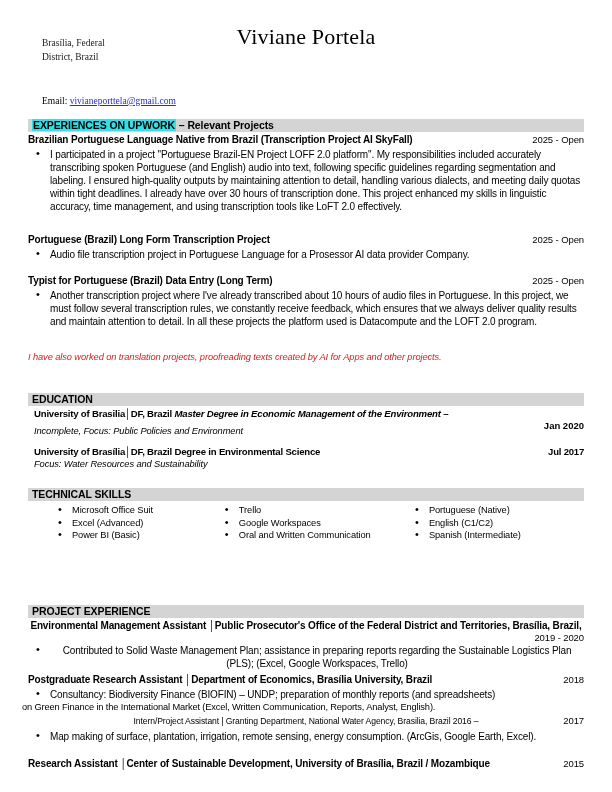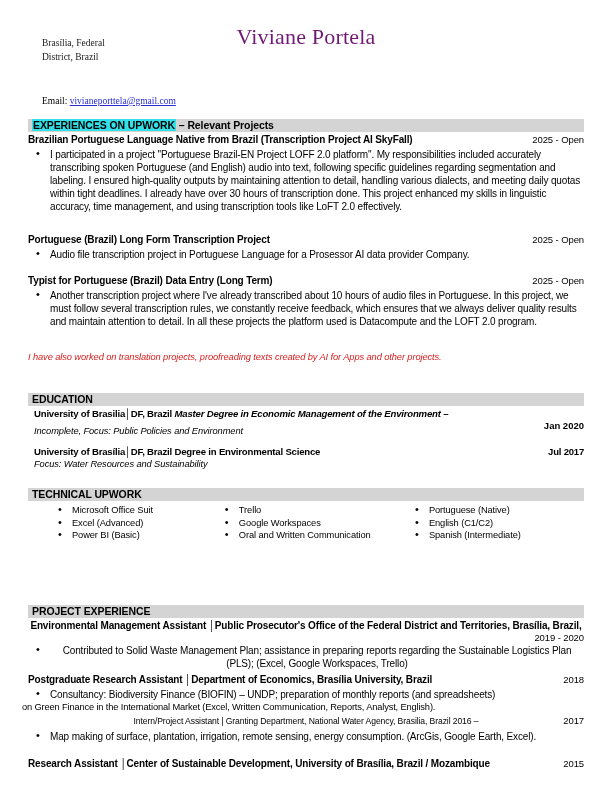--- a/index.html
+++ b/index.html
@@ -40,21 +40,21 @@
   }
   .name {
     position: absolute;
     left: 0; top: 0;
     width: 612px;
     text-align: center;
     font-family: "Liberation Serif", serif;
     font-size: 22px;
     font-weight: normal;
     letter-spacing: 0.2px;
-    color: #701a75;
+    color: #000000;
   }
   .email-line {
     position: absolute;
     left: 42px; top: 96px;
     font-family: "Liberation Serif", serif;
     font-size: 9.5px;
     color: #000;
   }
   .email-link {
     color: #2b2bd0;
@@ -267,21 +267,21 @@
 
   <div class="blk" style="left:34px; top:446px; width:550px;">
     <div class="edu-line1" style="position:relative;">
       <span>University of Brasília</span><span class="pipe">│</span><span>DF, Brazil Degree in Environmental Science</span>
       <span class="edu-date" style="top:0;">Jul 2017</span>
     </div>
     <div class="edu-line2">Focus: Water Resources and Sustainability</div>
   </div>
 
   <div class="bar" style="top:488px;">
-    <div class="bar-text">TECHNICAL UPWORK</div>
+    <div class="bar-text">TECHNICAL SKILLS</div>
   </div>
 
   <div class="skills-cols" style="top:504px;">
     <div class="skills-col col-1">
       <ul>
         <li>Microsoft Office Suit</li>
         <li>Excel (Advanced)</li>
         <li>Power BI (Basic)</li>
       </ul>
     </div>

